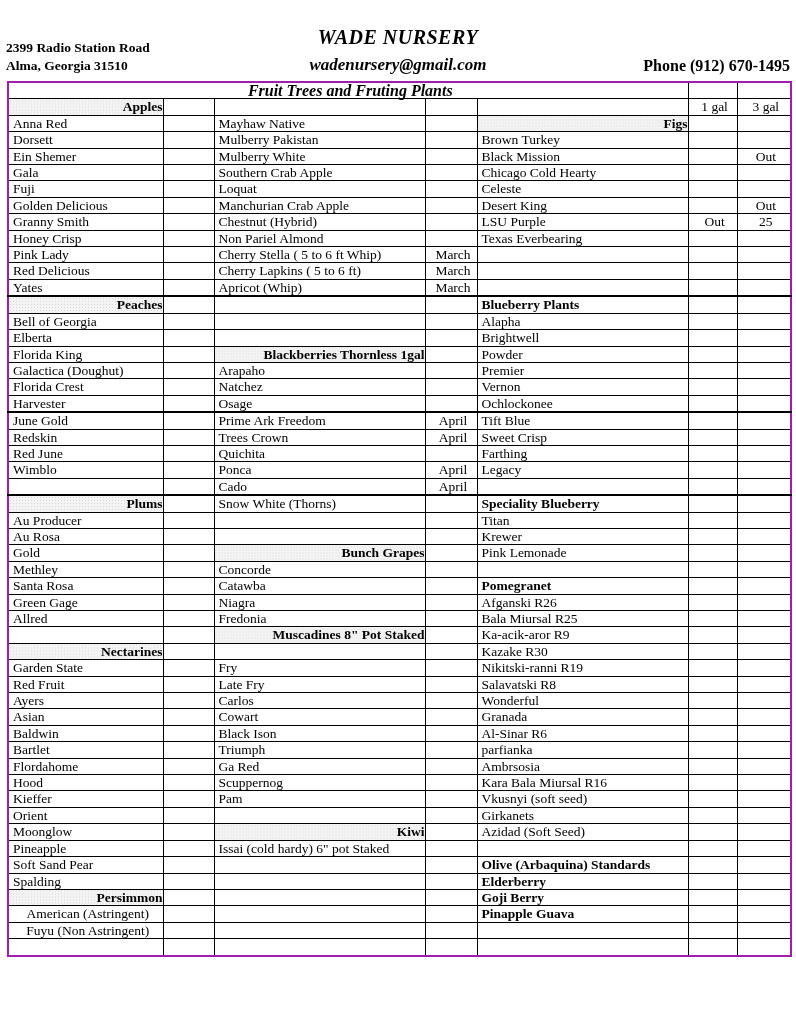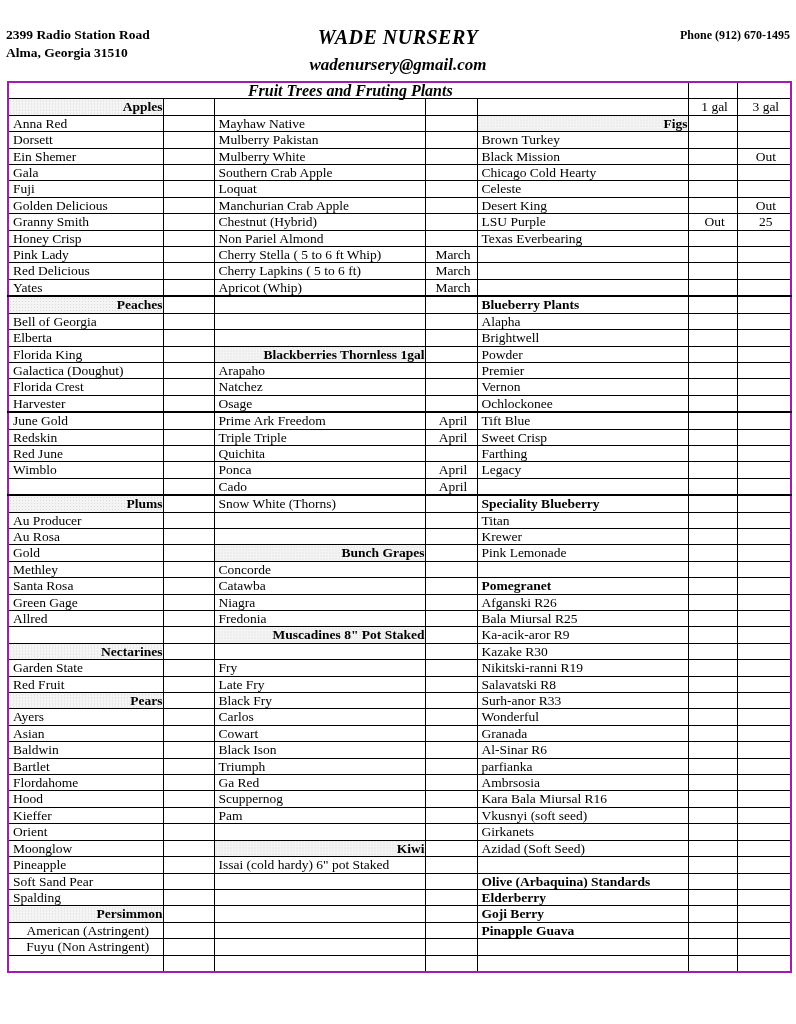--- a/index.html
+++ b/index.html
@@ -4,28 +4,28 @@
 <title>Wade Nursery Price Sheet</title>
 <style>
   html,body{margin:0;padding:0;background:#ffffff;}
   .page{
     width:796px;height:1024px;background:#ffffff;color:#000;
     font-family:"Liberation Serif","DejaVu Serif",serif;
     position:relative;overflow:hidden;
   }
   
   .letterhead{
-    display:flex;justify-content:space-between;align-items:flex-start;
+    display:flex;justify-content:space-between;align-items:flex-end;
     padding:26px 6px 4px 6px;
   }
   .addr{width:220px;font-weight:bold;font-size:13.5px;line-height:18px;}
   .center-block{flex:1;text-align:center;}
   .nursery-title{font-weight:bold;font-style:italic;font-size:20px;letter-spacing:.5px;}
   .nursery-email{font-weight:bold;font-style:italic;font-size:17px;margin-top:6px;}
-  .contact{width:220px;font-weight:bold;font-size:12px;line-height:18px;text-align:right;}
+  .contact{width:220px;font-weight:bold;font-size:16px;line-height:18px;text-align:right;}
   
   table.sheet{
     border-collapse:collapse;table-layout:fixed;
     margin:2px 0 0 7px;width:783px;
     font-size:13.5px;
   }
   table.sheet td{
     border:1px solid #000;
     border-left-width:1.5px;border-right-width:1.5px;
     height:15.4px;line-height:15.4px;
@@ -260,21 +260,21 @@
           <td class="col1"></td>
           <td class="col2">Prime Ark Freedom</td>
           <td class="col3 s-c">April</td>
           <td class="col4">Tift Blue</td>
           <td class="col5"></td>
           <td class="col6"></td>
         </tr>
         <tr>
           <td class="col0">Redskin</td>
           <td class="col1"></td>
-          <td class="col2">Triple Triple</td>
+          <td class="col2">Trees Crown</td>
           <td class="col3 s-c">April</td>
           <td class="col4">Sweet Crisp</td>
           <td class="col5"></td>
           <td class="col6"></td>
         </tr>
         <tr>
           <td class="col0">Red June</td>
           <td class="col1"></td>
           <td class="col2">Quichita</td>
           <td class="col3"></td>
@@ -398,29 +398,20 @@
           <td class="col4">Nikitski-ranni R19</td>
           <td class="col5"></td>
           <td class="col6"></td>
         </tr>
         <tr>
           <td class="col0">Red Fruit</td>
           <td class="col1"></td>
           <td class="col2">Late Fry</td>
           <td class="col3"></td>
           <td class="col4">Salavatski R8</td>
-          <td class="col5"></td>
-          <td class="col6"></td>
-        </tr>
-        <tr>
-          <td class="col0 s-h">Pears</td>
-          <td class="col1"></td>
-          <td class="col2">Black Fry</td>
-          <td class="col3"></td>
-          <td class="col4">Surh-anor R33</td>
           <td class="col5"></td>
           <td class="col6"></td>
         </tr>
         <tr>
           <td class="col0">Ayers</td>
           <td class="col1"></td>
           <td class="col2">Carlos</td>
           <td class="col3"></td>
           <td class="col4">Wonderful</td>
           <td class="col5"></td>

